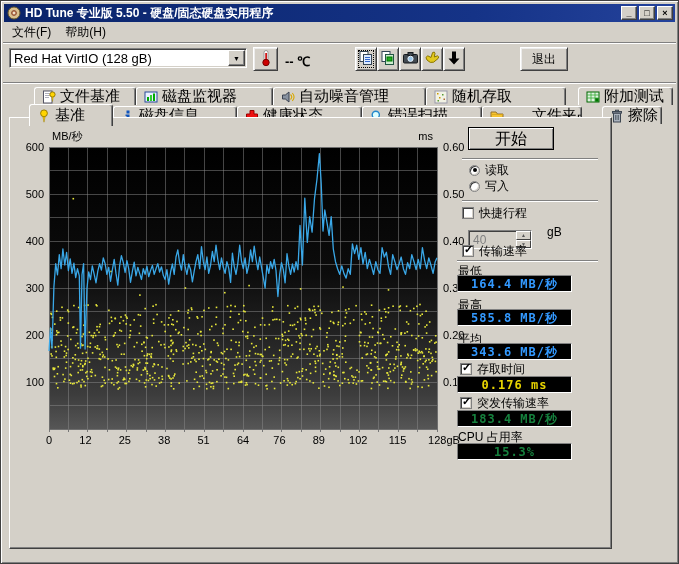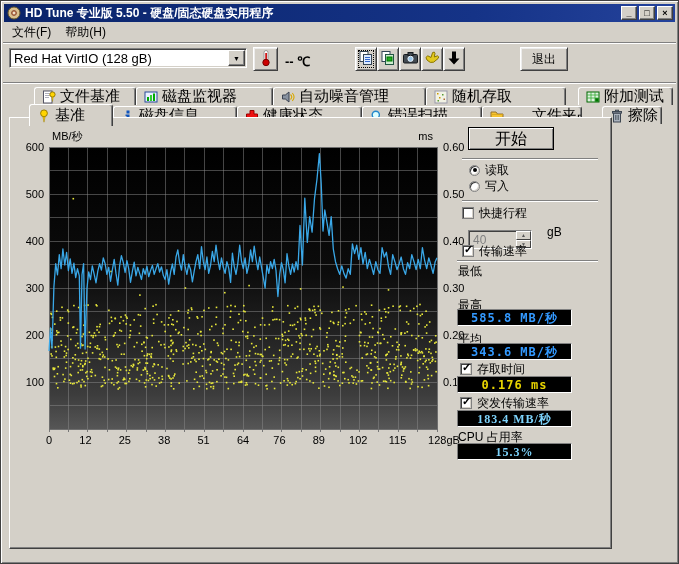--- a/index.html
+++ b/index.html
@@ -74,21 +74,21 @@
   .spin-btns{width:15px;height:17px;display:flex;flex-direction:column;}
   .spin-btn{flex:1;background:#D4D0C8;border:1px solid;border-color:#fff #404040 #404040 #fff;
     font-size:5px;line-height:6px;text-align:center;color:#555;padding:0;}
   .gb-label{position:absolute;left:537px;top:107px;}
   .stat-label{position:absolute;font-size:12px;}
   .lcd{position:absolute;left:447px;width:115px;height:17px;line-height:16px;background:#000;
     border:1px solid;border-color:#808080 #fff #fff #808080;
     font-family:"DejaVu Sans Mono",monospace;font-weight:bold;font-size:12px;text-align:center;letter-spacing:1px;}
   .lcd.blue{color:#3399ff;}
   .lcd.yellow{color:#e8d400;}
-  .lcd.white{color:#7dd3fc;font-family:Liberation Serif, serif;}
+  .lcd.white{color:#15803d;}
 </style>
 </head>
 <body>
 
 <div class="window">
 
   <div class="titlebar">
     <span class="app-icon" id="app-icon"><svg width="14" height="14" viewBox="0 0 14 14">
           <circle cx="7" cy="7" r="6" fill="#d9c08e" stroke="#6a5a2a"></circle>
           <circle cx="7" cy="7" r="2.4" fill="#c96" stroke="#843"></circle>
@@ -1288,20 +1288,21 @@
     </div>
     <span class="gb-label">gB</span>
 
     <label class="ctl-row" style="left:452px;top:126px;">
       <span class="cb checked"></span>
       <span>传输速率</span>
     </label>
     <div class="hr hr3"></div>
 
     <div class="stat-label" style="left:448px;top:145px;">最低</div>
+    <div class="lcd blue" style="top:157px;">164.4 MB/秒</div>
     <div class="stat-label" style="left:448px;top:179px;">最高</div>
     <div class="lcd blue" style="top:191px;">585.8 MB/秒</div>
     <div class="stat-label" style="left:448px;top:213px;">平均</div>
     <div class="lcd blue" style="top:225px;">343.6 MB/秒</div>
 
     <label class="ctl-row" style="left:450px;top:244px;">
       <span class="cb checked"></span>
       <span>存取时间</span>
     </label>
     <div class="lcd yellow" style="top:258px;">0.176 ms</div>

